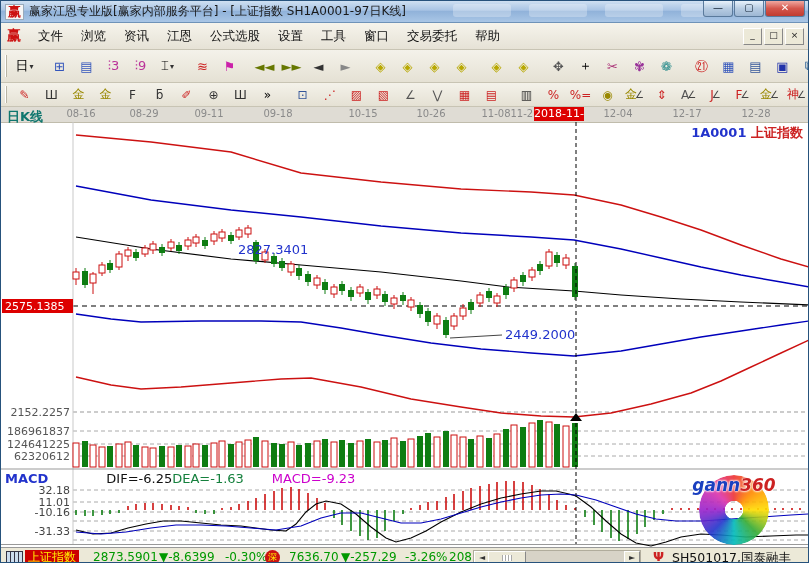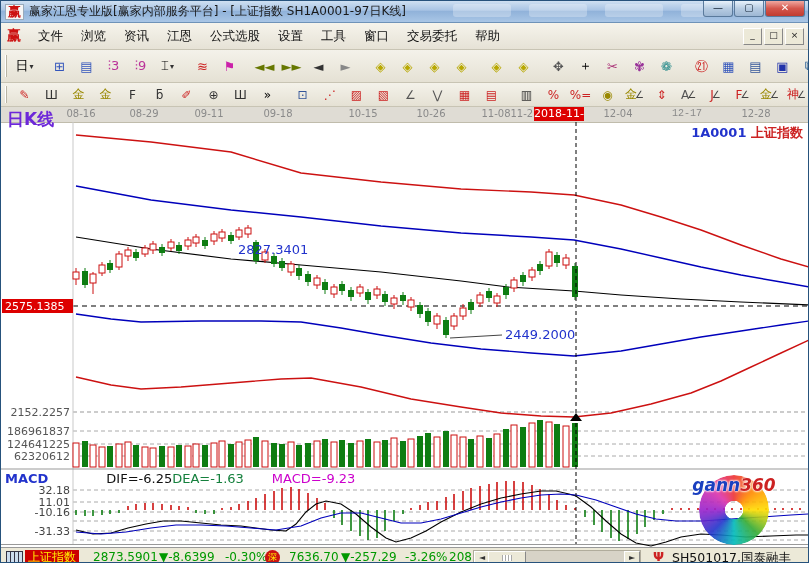--- a/index.html
+++ b/index.html
@@ -39,21 +39,21 @@
   .ang{font-size:10px;color:#444;margin-left:-2px;}
   
   .chartwrap{position:relative;height:440px;background:#fff;}
   .axisrow{position:absolute;left:0;top:0;width:809px;height:15px;background:#dfdcd4;
            border-bottom:1px solid #c0bcac;}
   .dlabel{position:absolute;top:1px;width:44px;margin-left:-22px;text-align:center;
           font-size:10px;color:#8a8a8a;}
   .dhl{position:absolute;top:0;height:14px;background:#dd0000;color:#fff;font-size:11px;
        line-height:14px;text-align:center;z-index:3;}
   #chart{position:absolute;left:0;top:15px;}
-  .klabel{position:absolute;left:6px;top:1px;color:#6d28d9;font-weight:bold;font-size:17px;z-index:4;}
+  .klabel{position:absolute;left:6px;top:1px;color:#0f766e;font-weight:bold;font-size:13px;z-index:4;}
   .hdr{position:absolute;left:133px;top:20px;display:flex;gap:16px;font-size:13px;z-index:4;}
   .sym{position:absolute;right:5px;top:17px;font-size:13px;font-weight:bold;z-index:4;}
   .macdrow{position:absolute;left:4px;top:364px;display:flex;font-size:13px;z-index:4;align-items:center;}
   .gann{position:absolute;left:694px;top:368px;width:78px;height:72px;z-index:4;display:flex;
         align-items:flex-start;justify-content:center;}
   .gwheel{position:absolute;left:4px;top:0;width:70px;height:70px;border-radius:50%;opacity:.9;
      background:conic-gradient(#e33,#f80,#fd0,#3a3,#0bb,#23c,#92c,#d3a,#e33);
      -webkit-mask:radial-gradient(circle,#0000 18%,#000 19%);mask:radial-gradient(circle,#0000 18%,#000 19%);}
   .gtext{position:relative;font-size:17px;font-style:italic;font-weight:bold;color:#1a3fbf;
          text-shadow:0 0 2px #fff,0 0 2px #fff,0 0 3px #fff;}
@@ -199,21 +199,21 @@
     <div class="axisrow" id="axisrow">
         <span class="dlabel" style="left: 80px;">08-16</span>
         <span class="dlabel" style="left: 143px;">08-29</span>
         <span class="dlabel" style="left: 208px;">09-11</span>
         <span class="dlabel" style="left: 277px;">09-18</span>
         <span class="dlabel" style="left: 362px;">10-15</span>
         <span class="dlabel" style="left: 430px;">10-26</span>
         <span class="dlabel" style="left: 495px;">11-08</span>
         <span class="dlabel" style="left: 524px;">11-20</span>
         <span class="dlabel" style="left: 617px;">12-04</span>
-        <span class="dlabel" style="left: 686px; font-family: Liberation Mono, monospace;">12-17</span>
+        <span class="dlabel" style="left: 686px;">12-17</span>
         <span class="dlabel" style="left: 755px;">12-28</span>
         <div class="dhl" style="left: 533px; width: 50px;">2018-11-26</div>
       </div>
     <div class="klabel">日K线</div>
     <div class="sym">
       <span style="color:#2233cc">1A0001</span>
       <span style="color:#cc2222">上证指数</span>
     </div>
     <svg id="chart" width="809" height="425" viewBox="0 118 809 425">
         <line x1="72" y1="408" x2="806" y2="408" stroke="#999999" stroke-dasharray="4,3" stroke-width="1"></line>

